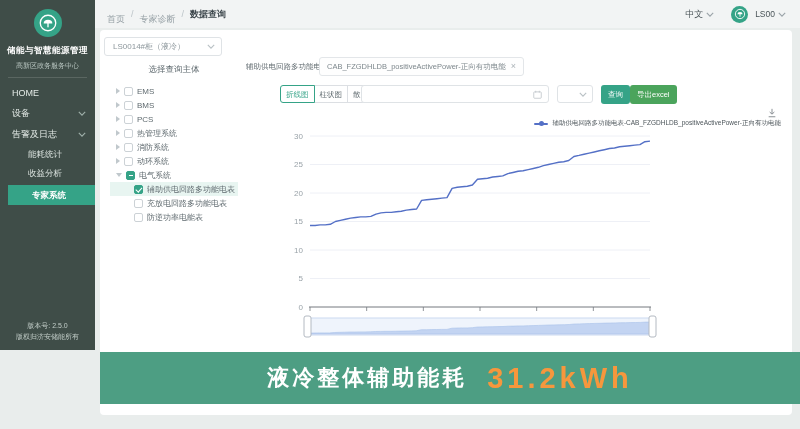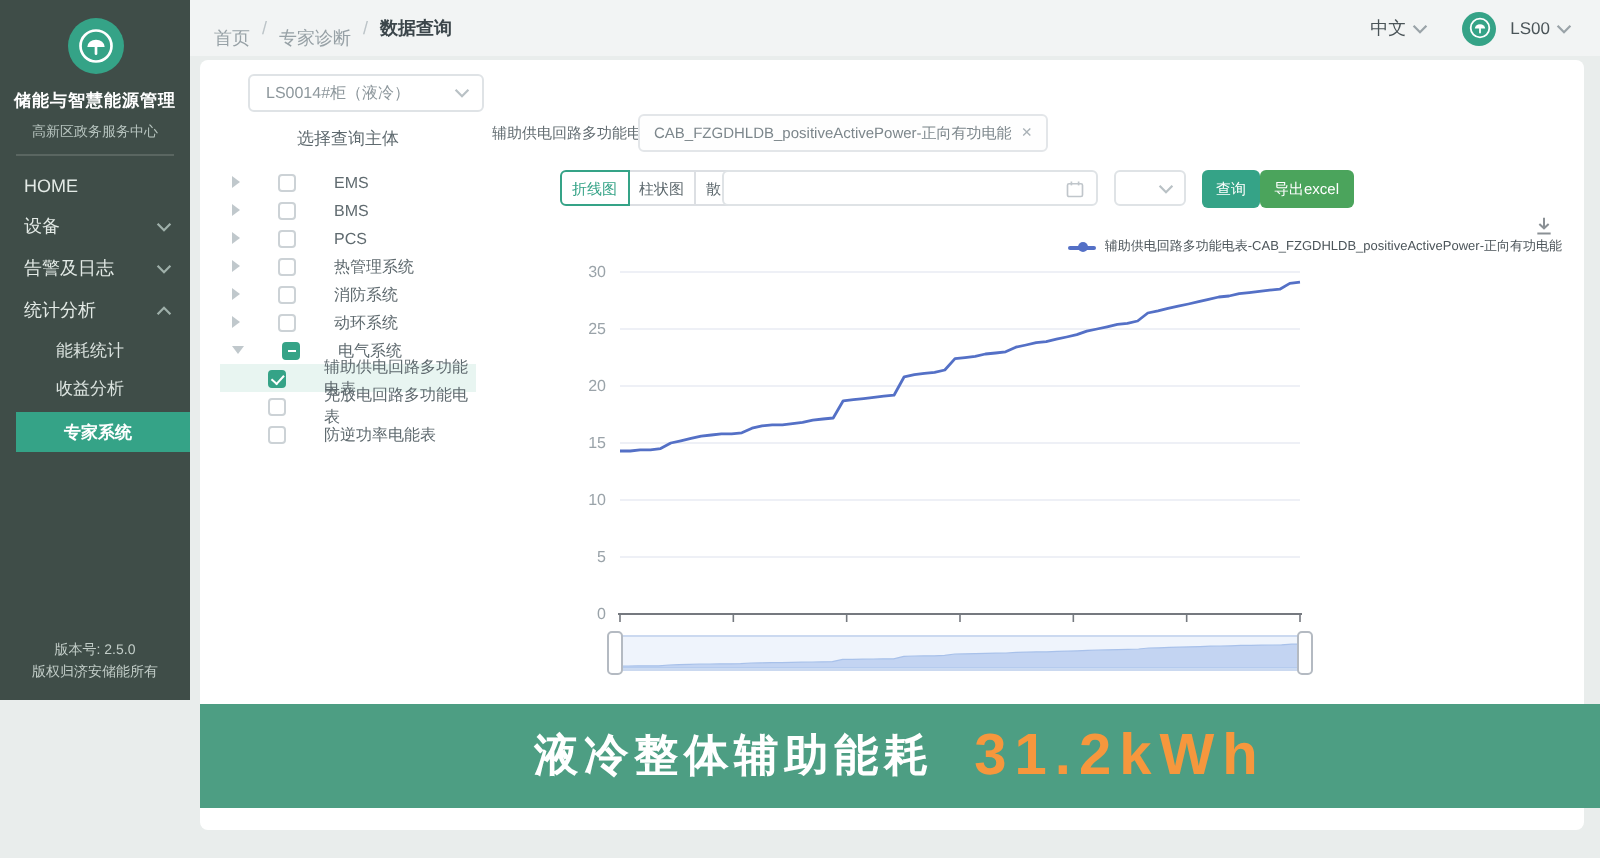--- a/index.html
+++ b/index.html
@@ -28,28 +28,28 @@
   .c1{color:#97a1a6;cursor:pointer;margin-top:11px;} .sep{color:#bcc4c8;} .c2{color:#3c464b;font-weight:bold;}
   .top-right{display:flex;align-items:center;gap:7px;color:#3c464b;}
   .lang{display:flex;align-items:center;gap:3px;font-size:9px;margin-right:10px;cursor:pointer;color:#4a5458;}
   .avatar{width:17px;height:17px;border-radius:50%;background:var(--accent,#35a387);
           display:flex;align-items:center;justify-content:center;cursor:pointer;}
   .user{display:flex;align-items:center;gap:3px;font-size:8.5px;cursor:pointer;color:#4a5458;}
   .chev{display:inline-block;}
 
   
   .card{position:absolute;left:100px;top:30px;width:692px;height:385px;background:#fff;border-radius:4px;z-index:1;}
-  .dev-select{position:absolute;left:24px;top:7px;width:118px;height:19px;border:1px solid #dfe3e6;border-radius:3px;
+  .dev-select{position:absolute;left:4px;top:7px;width:118px;height:19px;border:1px solid #dfe3e6;border-radius:3px;
           display:flex;align-items:center;justify-content:space-between;padding:0 6px 0 8px;box-sizing:border-box;
           font-size:8px;color:#8d979c;background:#fff;cursor:pointer;}
 
   
   .tree{position:absolute;left:10px;top:34px;width:128px;}
   .tree-title{text-align:center;font-size:8.5px;color:#5f6a6f;margin-bottom:8px;}
-  .t-row{display:flex;align-items:center;height:14px;gap:19px;font-size:8px;color:#5f6a6f;padding-left:6px;cursor:pointer;}
+  .t-row{display:flex;align-items:center;height:14px;gap:4px;font-size:8px;color:#5f6a6f;padding-left:6px;cursor:pointer;}
   .caret{width:0;height:0;border-left:4px solid #c0c8cc;border-top:3px solid transparent;border-bottom:3px solid transparent;flex:none;}
   .caret.down{border-left:3px solid transparent;border-right:3px solid transparent;border-top:4px solid #c0c8cc;border-bottom:none;}
   .cb{width:9px;height:9px;border:1px solid #ccd2d6;border-radius:2px;background:#fff;box-sizing:border-box;flex:none;position:relative;}
   .cb.ind{background:var(--accent,#35a387);border-color:var(--accent,#35a387);}
   .cb.ind::after{content:'';position:absolute;left:1.5px;right:1.5px;top:3px;height:1.6px;background:#fff;}
   .cb.chk{background:var(--accent,#35a387);border-color:var(--accent,#35a387);}
   .cb.chk::after{content:'';position:absolute;left:2.2px;top:0.8px;width:2.6px;height:4.8px;
           border:solid #fff;border-width:0 1.4px 1.4px 0;transform:rotate(42deg);}
   .t-child{padding-left:24px;}
   .t-child.sel{background:#e8f5f1;}
@@ -115,26 +115,20 @@
       <div class="m-item">
         <span>设备</span>
         <svg class="chev" width="8" height="5" viewBox="0 0 10 6">
             <polyline points="1,1 5,5 9,1" fill="none" stroke="currentColor" stroke-width="1.4"></polyline>
           </svg>
       </div>
       <div class="m-item">
         <span>告警及日志</span>
         <svg class="chev" width="8" height="5" viewBox="0 0 10 6">
             <polyline points="1,1 5,5 9,1" fill="none" stroke="currentColor" stroke-width="1.4"></polyline>
-          </svg>
-      </div>
-      <div class="m-item">
-        <span>统计分析</span>
-        <svg class="chev" width="8" height="5" viewBox="0 0 10 6">
-            <polyline points="1,5 5,1 9,5" fill="none" stroke="currentColor" stroke-width="1.4"></polyline>
           </svg>
       </div>
       <div>
         <div class="sub-item">能耗统计</div>
         <div class="sub-item">收益分析</div>
         <div class="sub-item active">专家系统</div>
       </div>
     </nav>
 
     <div class="s-foot">

